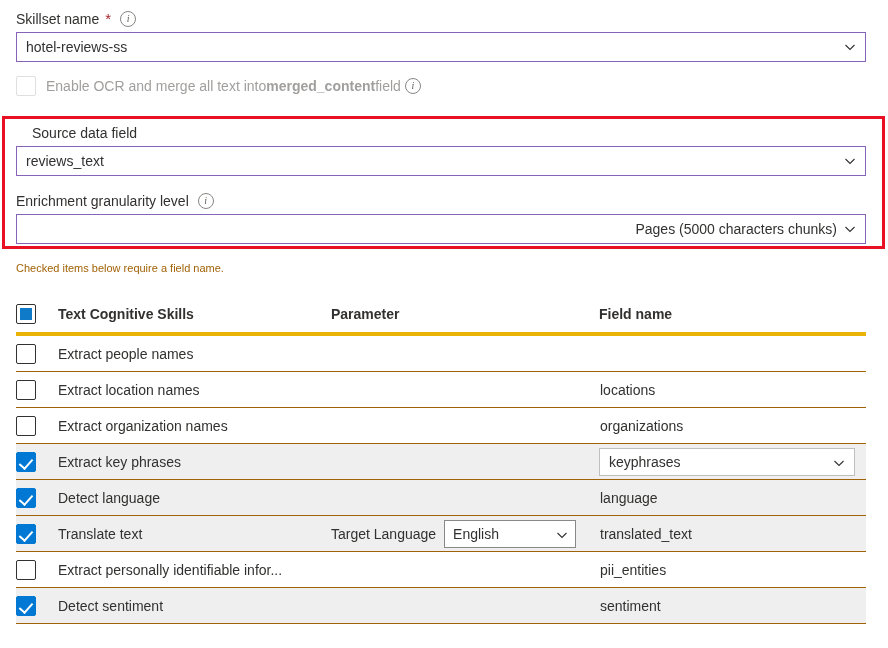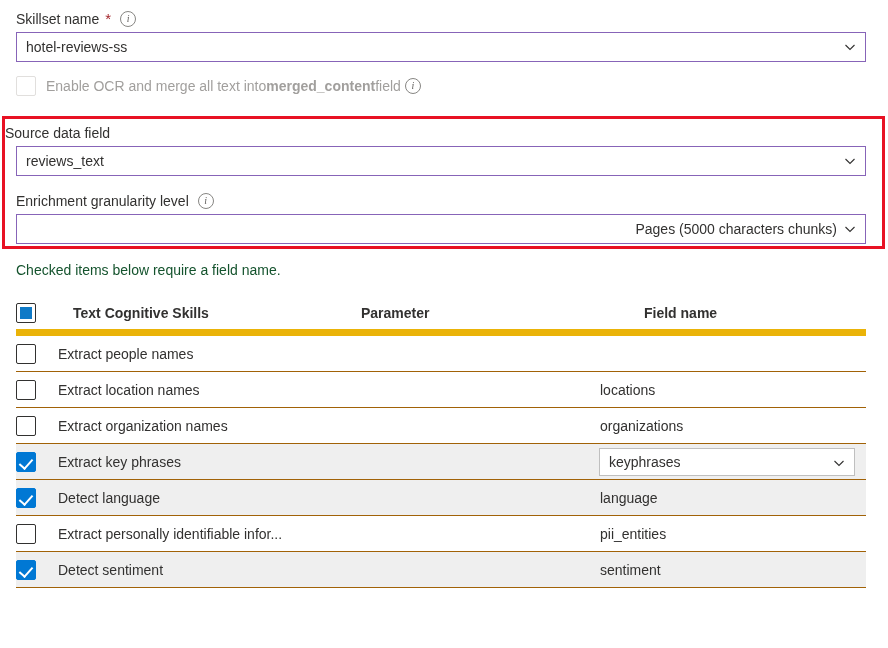--- a/index.html
+++ b/index.html
@@ -126,54 +126,53 @@
   #highlight-box {
     position: absolute;
     left: 2px;
     top: 116px;
     width: 883px;
     height: 133px;
     box-sizing: border-box;
     border: 3px solid #e81123;
     background: transparent;
   }
-  #source-field-label { position: absolute; left: 5px; top: 124px; flex-direction: column; }
+  #source-field-label { position: absolute; left: 32px; top: 124px; flex-direction: column; }
   #source-field-combo { position: absolute; left: 16px; top: 146px; width: 850px; }
   #granularity-label  { position: absolute; left: 16px; top: 192px; }
   #granularity-combo  { position: absolute; left: 16px; top: 214px; width: 850px; justify-content: flex-end; }
 
   
   #note {
     position: absolute;
     left: 16px;
     top: 262px;
-    font-size: 14px;
-    color: #14532d;
+    font-size: 11px;
+    color: #a16207;
   }
 
   
   #skills-table {
     position: absolute;
     left: 16px;
     top: 296px;
     width: 850px;
   }
   .trow {
     position: relative;
     height: 36px;
     display: flex;
     align-items: center;
     box-sizing: border-box;
   }
   .trow.shaded { background: #efefef; }
   .trow.header {
     height: 40px;
-    border-bottom: 7px solid #eab308;
+    border-bottom: 4px solid #eab308;
     font-weight: bold;
-    gap: 15px;
   }
   .trow.body { border-bottom: 1px solid #a16207; }
   .col-check { width: 42px; flex: none; display: flex; align-items: center; }
   .col-skill { width: 273px; flex: none; font-size: 14px; color: #323130; }
   .col-param { width: 268px; flex: none; font-size: 14px; color: #323130;
                display: flex; align-items: center; gap: 8px; }
   .col-field { flex: 1; font-size: 14px; color: #323130; }
   .trow.header .col-skill,
   .trow.header .col-param,
   .trow.header .col-field { font-weight: bold; }
@@ -326,20 +325,36 @@
         </div>
       </div>
       <div class="trow body shaded">
         <div class="col-check">
           <span class="cb checked"></span>
         </div>
         <div class="col-skill">Detect language</div>
         <div class="col-param"></div>
         <div class="col-field"><span class="field-static">language</span></div>
       </div>
+      <div class="trow body shaded">
+        <div class="col-check">
+          <span class="cb checked"></span>
+        </div>
+        <div class="col-skill">Translate text</div>
+        <div class="col-param">
+          <span class="param-label">Target Language</span>
+          <span class="param-select">
+            <span>English</span>
+            <span class="chev"><svg viewBox="0 0 12 12" width="12" height="12">
+                <path d="M1.5 4 L6 8.5 L10.5 4" fill="none" stroke="#323130" stroke-width="1.1"></path>
+              </svg></span>
+          </span>
+        </div>
+        <div class="col-field"><span class="field-static">translated_text</span></div>
+      </div>
       <div class="trow body">
         <div class="col-check">
           <span class="cb unchecked"></span>
         </div>
         <div class="col-skill">Extract personally identifiable infor...</div>
         <div class="col-param"></div>
         <div class="col-field"><span class="field-static">pii_entities</span></div>
       </div>
       <div class="trow body shaded">
         <div class="col-check">

